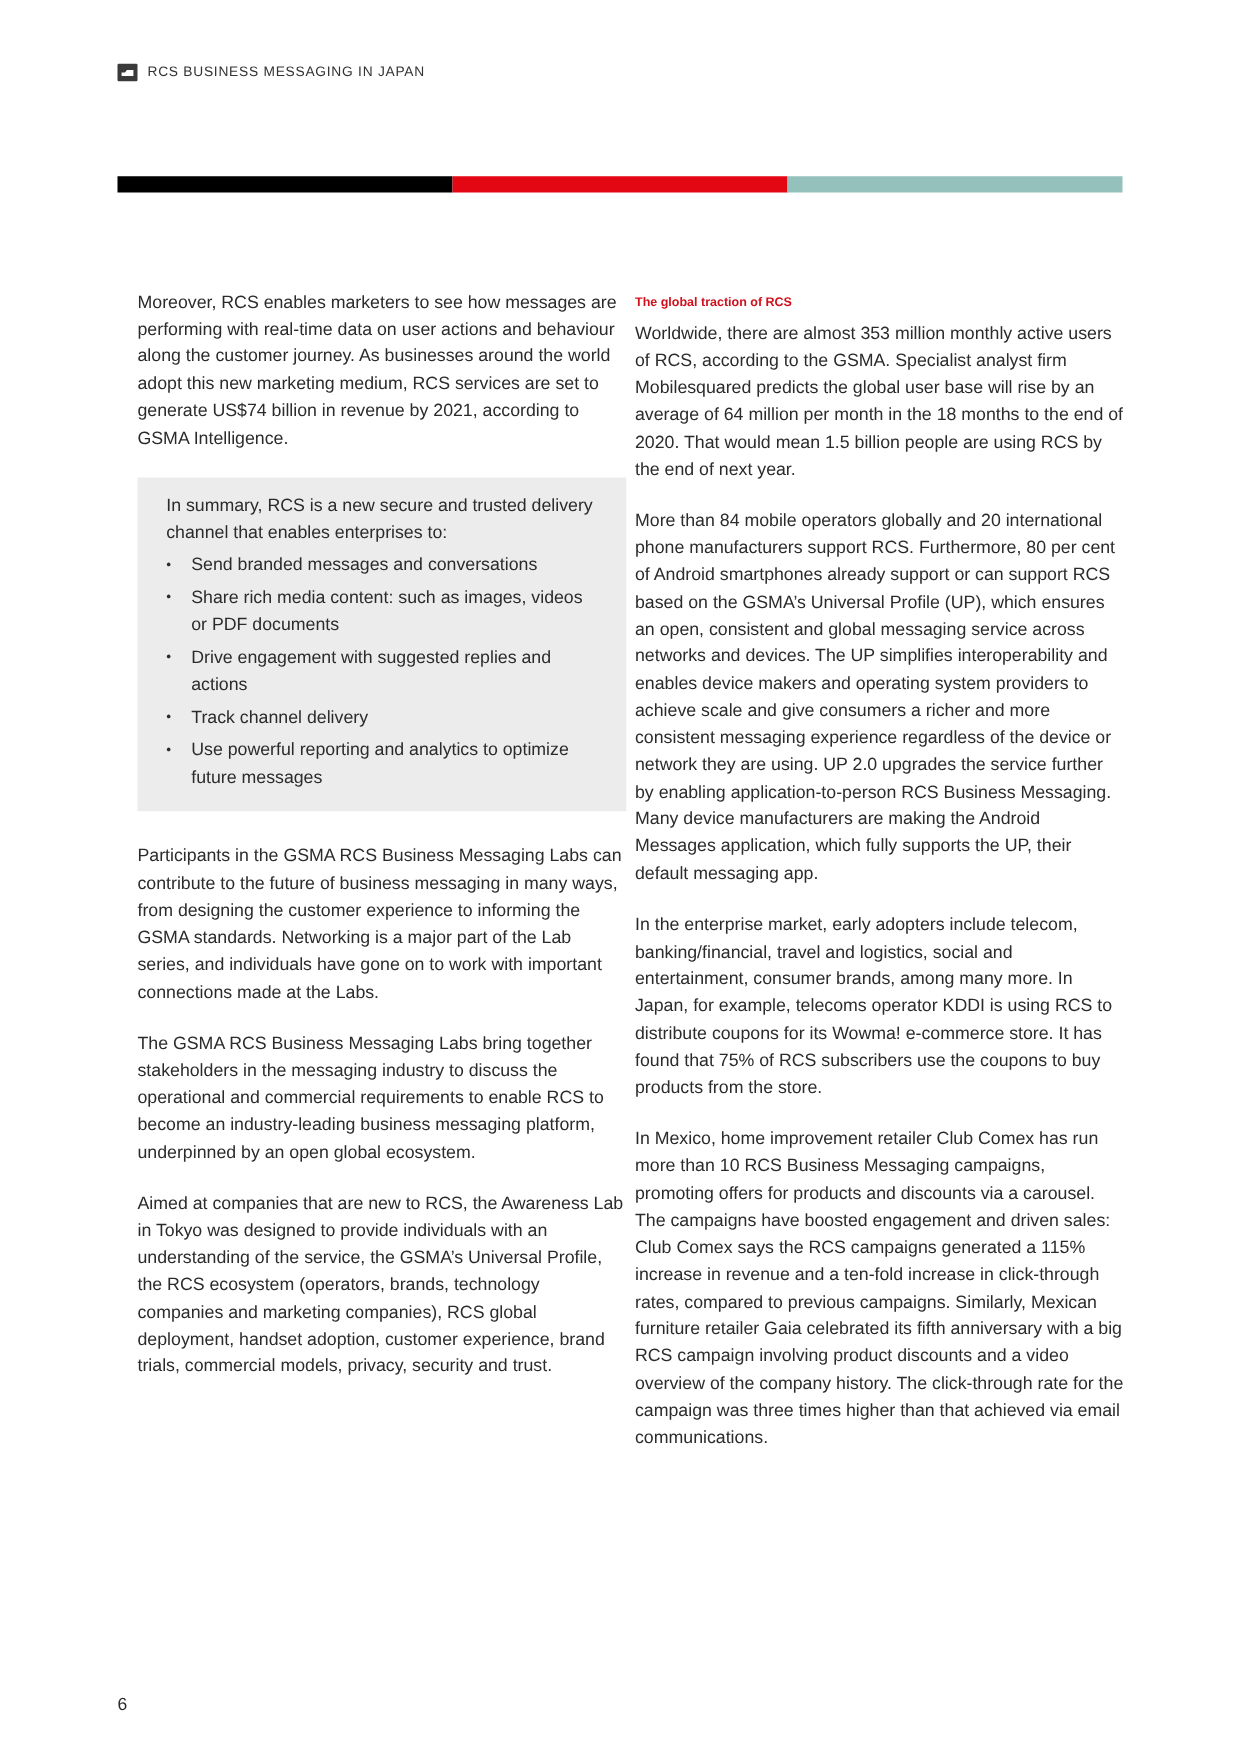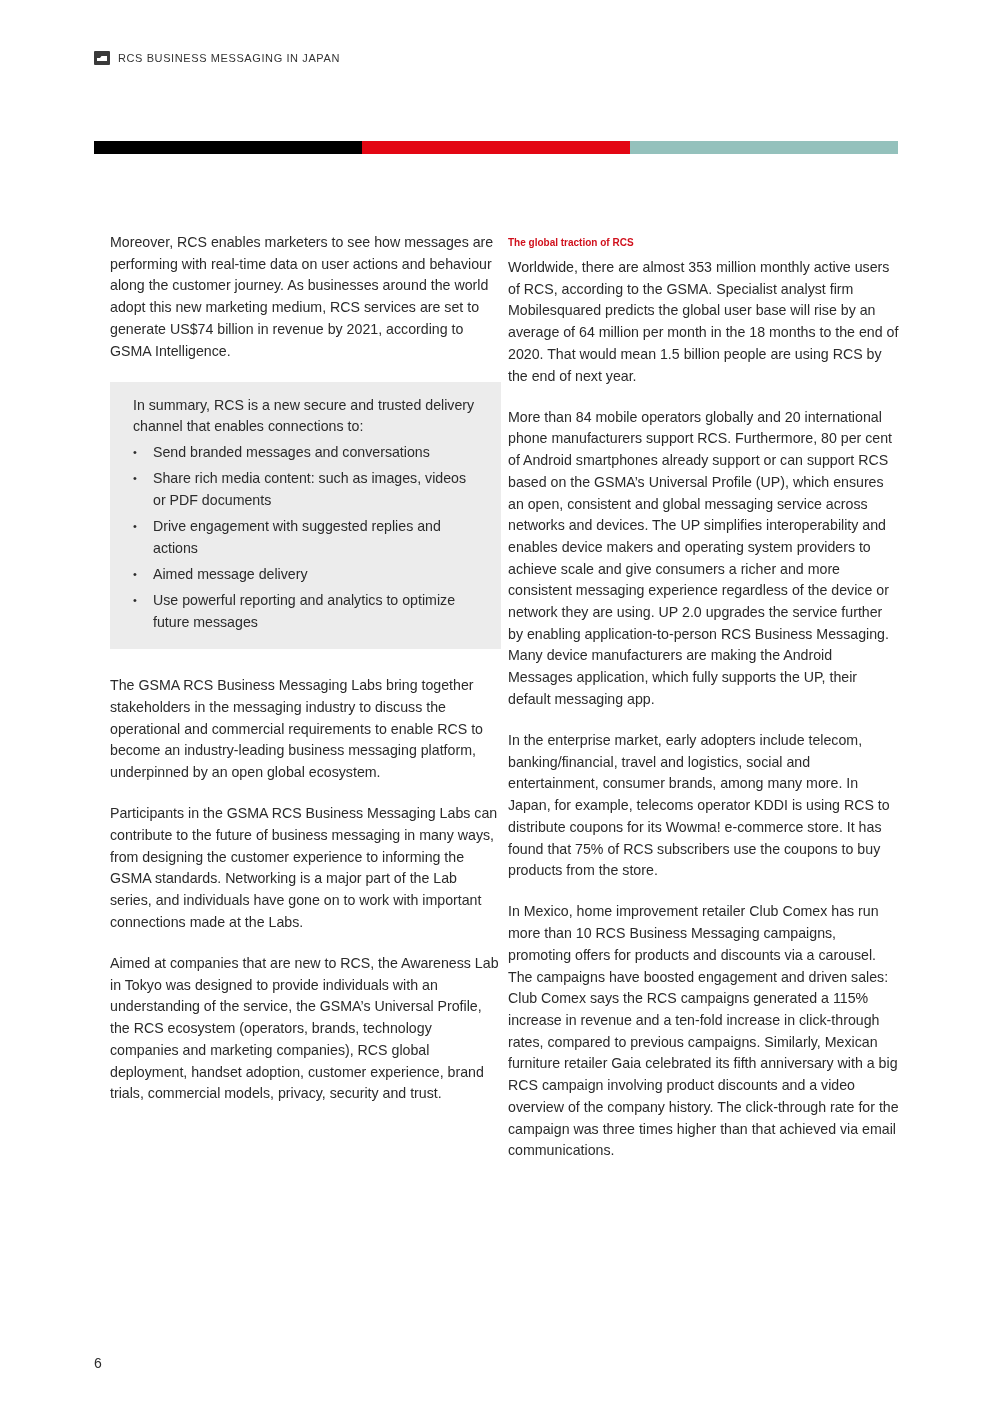--- a/index.html
+++ b/index.html
@@ -62,32 +62,32 @@
 <div class="color-bar">
   <div class="seg" id="seg0" style="background: rgb(0, 0, 0);"></div>
   <div class="seg" id="seg1" style="background: rgb(227, 6, 19);"></div>
   <div class="seg" id="seg2" style="background: rgb(148, 193, 188);"></div>
 </div>
 
 <div class="col col-left">
   <p>Moreover, RCS enables marketers to see how messages are performing with real-time data on user actions and behaviour along the customer journey.  As businesses around the world adopt this new marketing medium, RCS services are set to generate US$74 billion in revenue by 2021, according to GSMA Intelligence.</p>
 
   <div class="summary-box" style="background: rgb(236, 236, 236);">
-    <p class="intro">In summary, RCS is a new secure and trusted delivery channel that enables connections to:</p>
+    <p class="intro">In summary, RCS is a new secure and trusted delivery channel that enables enterprises to:</p>
     <ul>
       <li>Send branded messages and conversations</li>
       <li>Share rich media content: such as images, videos or PDF documents</li>
       <li>Drive engagement with suggested replies and actions</li>
-      <li>Aimed message delivery</li>
+      <li>Track channel delivery</li>
       <li>Use powerful reporting and analytics to optimize future messages</li>
     </ul>
   </div>
 
+  <p>Participants in the GSMA RCS Business Messaging Labs can contribute to the future of business messaging in many ways, from designing the customer experience to informing the GSMA standards. Networking is a major part of the Lab series, and individuals have gone on to work with important connections made at the Labs.</p>
   <p>The GSMA RCS Business Messaging Labs bring together stakeholders in the messaging industry to discuss the operational and commercial requirements to enable RCS to become an industry-leading business messaging platform, underpinned by an open global ecosystem.</p>
-  <p>Participants in the GSMA RCS Business Messaging Labs can contribute to the future of business messaging in many ways, from designing the customer experience to informing the GSMA standards. Networking is a major part of the Lab series, and individuals have gone on to work with important connections made at the Labs.</p>
   <p>Aimed at companies that are new to RCS, the Awareness Lab in Tokyo was designed to provide individuals with an understanding of the service, the GSMA’s Universal Profile, the RCS ecosystem (operators, brands, technology companies and marketing companies), RCS global deployment, handset adoption, customer experience, brand trials, commercial models, privacy, security and trust.</p>
 </div>
 
 <div class="col col-right">
   <h2 style="color: rgb(208, 16, 28);">The global traction of RCS</h2>
   <p>Worldwide, there are almost 353 million monthly active users of RCS, according to the GSMA. Specialist analyst firm Mobilesquared predicts the global user base will rise by an average of 64 million per month in the 18 months to the end of 2020.  That would mean 1.5 billion people are using RCS by the end of next year.</p>
   <p>More than 84 mobile operators globally and 20 international phone manufacturers support RCS. Furthermore, 80 per cent of Android smartphones already support or can support RCS based on the GSMA’s Universal Profile (UP), which ensures an open, consistent and global messaging service across networks and devices. The UP simplifies interoperability and enables device makers and operating system providers to achieve scale and give consumers a richer and more consistent messaging experience regardless of the device or network they are using. UP 2.0 upgrades the service further by enabling application-to-person RCS Business Messaging. Many device manufacturers are making the Android Messages application, which fully supports the UP, their default messaging app.</p>
   <p>In the enterprise market, early adopters include telecom, banking/financial, travel and logistics, social and entertainment, consumer brands, among many more. In Japan, for example, telecoms operator KDDI is using RCS to distribute coupons for its Wowma! e-commerce store. It has found that 75% of RCS subscribers use the coupons to buy products from the store.</p>
   <p>In Mexico, home improvement retailer Club Comex has run more than 10 RCS Business Messaging campaigns, promoting offers for products and discounts via a carousel.  The campaigns have boosted engagement and driven sales: Club Comex says the RCS campaigns generated a 115% increase in revenue and a ten-fold increase in click-through rates, compared to previous campaigns. Similarly, Mexican furniture retailer Gaia celebrated its fifth anniversary with a big RCS campaign involving product discounts and a video overview of the company history. The click-through rate for the campaign was three times higher than that achieved via email communications.</p>
 </div>

